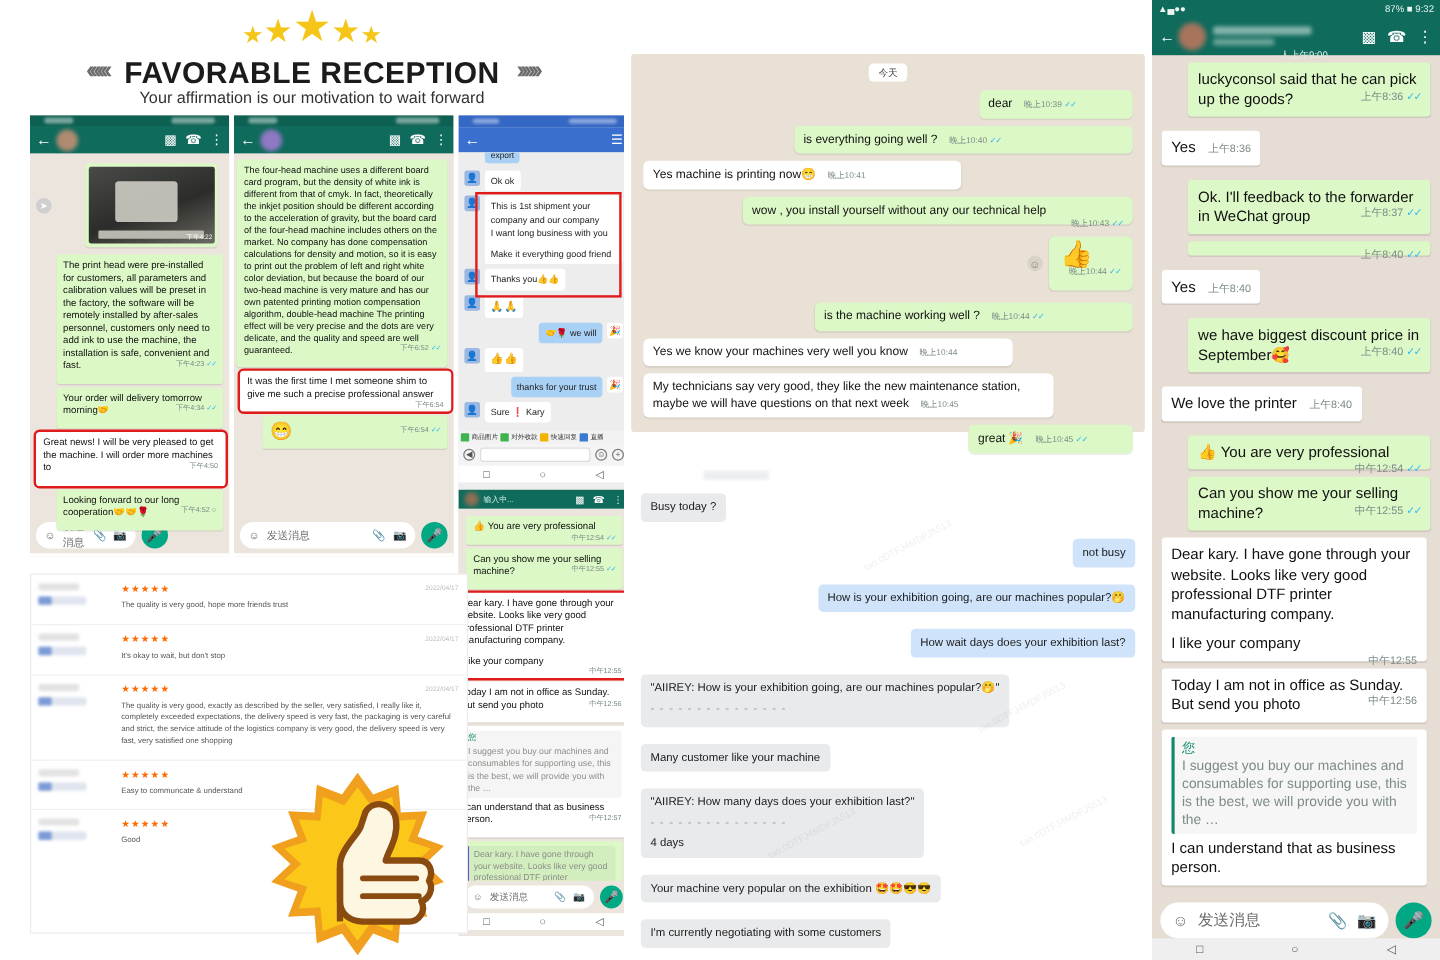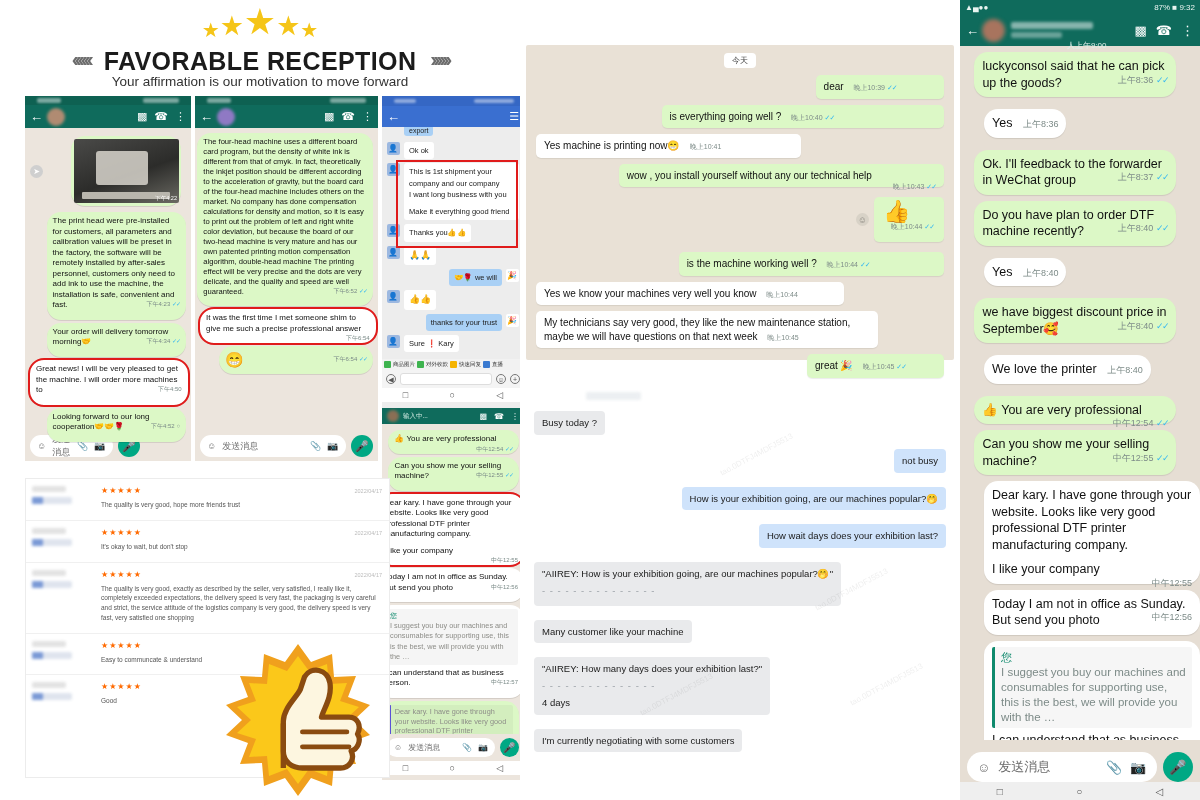--- a/index.html
+++ b/index.html
@@ -38,21 +38,21 @@
      filter: blur(1.2px); }
   .wa-topbar { display:flex; align-items:center; padding:0 5px; }
   .wa-back { color:#fff; font-size:13px; margin-right:4px; }
   .wa-av { width:18px; height:18px; border-radius:50%; background:#b08b72; filter:blur(1.6px); }
   .wa-name { flex:1; margin-left:5px; }
   .wa-name .l1 { height:5px; width:62%; background:rgba(255,255,255,.55); filter:blur(1.3px); border-radius:2px;}
   .wa-name .l2 { height:4px; width:46%; background:rgba(255,255,255,.4); filter:blur(1.3px); margin-top:3px; border-radius:2px;}
   .wa-ic { color:#fff; font-size:11px; margin-left:7px; }
 
   .chatbg { background:#ece5dd; position:relative; }
-  .bub { position:relative; border-radius:14px; padding:4px 6px 9px 6px;
+  .bub { position:relative; border-radius:3px; padding:4px 6px 9px 6px;
      font-size:8px; line-height:1.32; color:#111; margin:3px 5px;
      box-shadow:0 1px 0 rgba(0,0,0,.10); max-width:84%; word-wrap:break-word; }
   .bub.out { background:#dcf8c6; margin-left:auto; }
   .bub.in  { background:#ffffff; margin-right:auto; }
   .tm { font-size:6px; color:#7a8a87; float:right; margin-left:6px; margin-top:1px;}
   .tm .ck { color:#34b7f1; letter-spacing:-1px; }
   .redbox { outline:2px solid #e01b1b; outline-offset:0px; }
 
   .wa-input { display:flex; align-items:center; padding:4px 5px; background:#ece5dd; }
   .wa-input .box { flex:1; background:#fff; border-radius:14px; height:22px; display:flex;
@@ -103,21 +103,21 @@
   .mb.out { background:#cfe3fb; float:right; clear:both;text-align:right; }
   .mrow { overflow:hidden; }
   .wmk { position:absolute; color:rgba(0,0,0,.07); font-size:8px;
      transform:rotate(-28deg); pointer-events:none; white-space:nowrap; }
 
   
   #right { position:absolute; left:960px; top:0; width:240px; height:800px; background:#e6ded4; }
   #r-head { background:#0f6b5c; height:46px; position:relative; }
   .r-status { height:14px; display:flex; align-items:center; justify-content:space-between;
      padding:0 5px; color:#eaf5f1; font-size:8px; }
-  .rb { border-radius:14px; padding:6px 8px; font-size:12.5px; line-height:1.32; margin:6px 24px;
+  .rb { border-radius:3px; padding:6px 8px; font-size:12.5px; line-height:1.32; margin:6px 8px;
      max-width:84%; color:#101010; box-shadow:0 1px 1px rgba(0,0,0,.10); position:relative;}
   .rb.out { background:#dcf8c6; margin-left:auto; }
   .rb.in  { background:#fff; margin-right:auto; display:inline-block; }
   .rb .tm3 { font-size:9px; color:#7d8b88; margin-left:7px; white-space:nowrap; }
   .rb .tm3 .ck { color:#34b7f1; letter-spacing:-1.5px; }
   .quote { border-left:3px solid #5b52d6; background:rgba(0,0,0,.035); padding:3px 6px;
      margin-bottom:4px; border-radius:2px; color:#7a7a76; font-size:11.5px; line-height:1.3;}
   .quote.g { border-left-color:#0f8a6d; color:#7d8b88; }
   .quote .who { color:#0f8a6d; font-size:11px; display:block; margin-bottom:1px;}
   #r-input { position:absolute; left:0; bottom:18px; width:240px; display:flex;
@@ -148,21 +148,21 @@
 </head>
 <body>
 
 <div id="header">
   <div id="stars">
     <span class="st s1">★</span><span class="st s2">★</span><span class="st s3">★</span><span class="st s2">★</span><span class="st s1">★</span>
   </div>
   <div id="title-row">
     <span class="chev">‹‹‹‹‹‹</span><span class="ttl">FAVORABLE RECEPTION</span><span class="chev">››››››</span>
   </div>
-  <div id="subtitle">Your affirmation is our motivation to move forward</div>
+  <div id="subtitle">Your affirmation is our motivation to wait forward</div>
 </div>
 
 <div class="panel" id="p1" style="left:25px; top:96px; width:166px; height:368px;">
   <div class="wa-status">
     <span class="blurbar" style="left:12px; top:2px; width:24px; height:5px;"></span>
     <span class="blurbar" style="right:12px; top:2px; width:36px; height:5px;"></span>
   </div>
   <div class="wa-head wa-topbar" style="height:23px;">
     <span class="wa-back">←</span>
     <span class="wa-av"></span>
@@ -543,20 +543,21 @@
     <div class="mrow"><span class="mb in" style="max-width:72%;">
         <span style="display:block;">"AIIREY: How is your exhibition going, are our machines popular?🤭"</span>
         <span style="display:block;color:#9aa0a6;letter-spacing:1px;margin:3px 0;">- - - - - - - - - - - - - - -</span>
     </span></div>
     <div class="mrow"><span class="mb in"><span>Many customer like your machine</span></span></div>
     <div class="mrow"><span class="mb in" style="max-width:58%;">
         <span style="display:block;">"AIIREY: How many days does your exhibition last?"</span>
         <span style="display:block;color:#9aa0a6;letter-spacing:1px;margin:3px 0;">- - - - - - - - - - - - - - -</span>
         <span style="display:block;">4 days</span>
     </span></div>
+    <div class="mrow"><span class="mb in"><span>Your machine very popular on the exhibition 🤩🤩😎😎</span></span></div>
     <div class="mrow"><span class="mb in"><span>I'm currently negotiating with some customers</span></span></div>
   </div>
 </div>
 
 <div id="right">
   <div id="r-head">
     <div class="r-status">
       <span>▲▄●●</span>
       <span><span>87%</span> ■ <span>9:32</span></span>
     </div>
@@ -581,21 +582,20 @@
     </div>
     <div style="overflow:hidden;"><span class="rb in">
       <span>Yes</span>
       <span class="tm3">上午8:36</span>
     </span></div>
     <div class="rb out">
       <span>Ok. I'll feedback to the forwarder in WeChat group</span>
       <span class="tm3" style="float:right;"><span>上午8:37</span> <span class="ck">✓✓</span></span>
     </div>
     <div class="rb out">
-      <span>Do you have plan to order DTF machine recently?</span>
       <span class="tm3" style="float:right;"><span>上午8:40</span> <span class="ck">✓✓</span></span>
     </div>
     <div style="overflow:hidden;"><span class="rb in">
       <span>Yes</span>
       <span class="tm3">上午8:40</span>
     </span></div>
     <div class="rb out">
       <span>we have biggest discount price in September🥰</span>
       <span class="tm3" style="float:right;"><span>上午8:40</span> <span class="ck">✓✓</span></span>
     </div>

